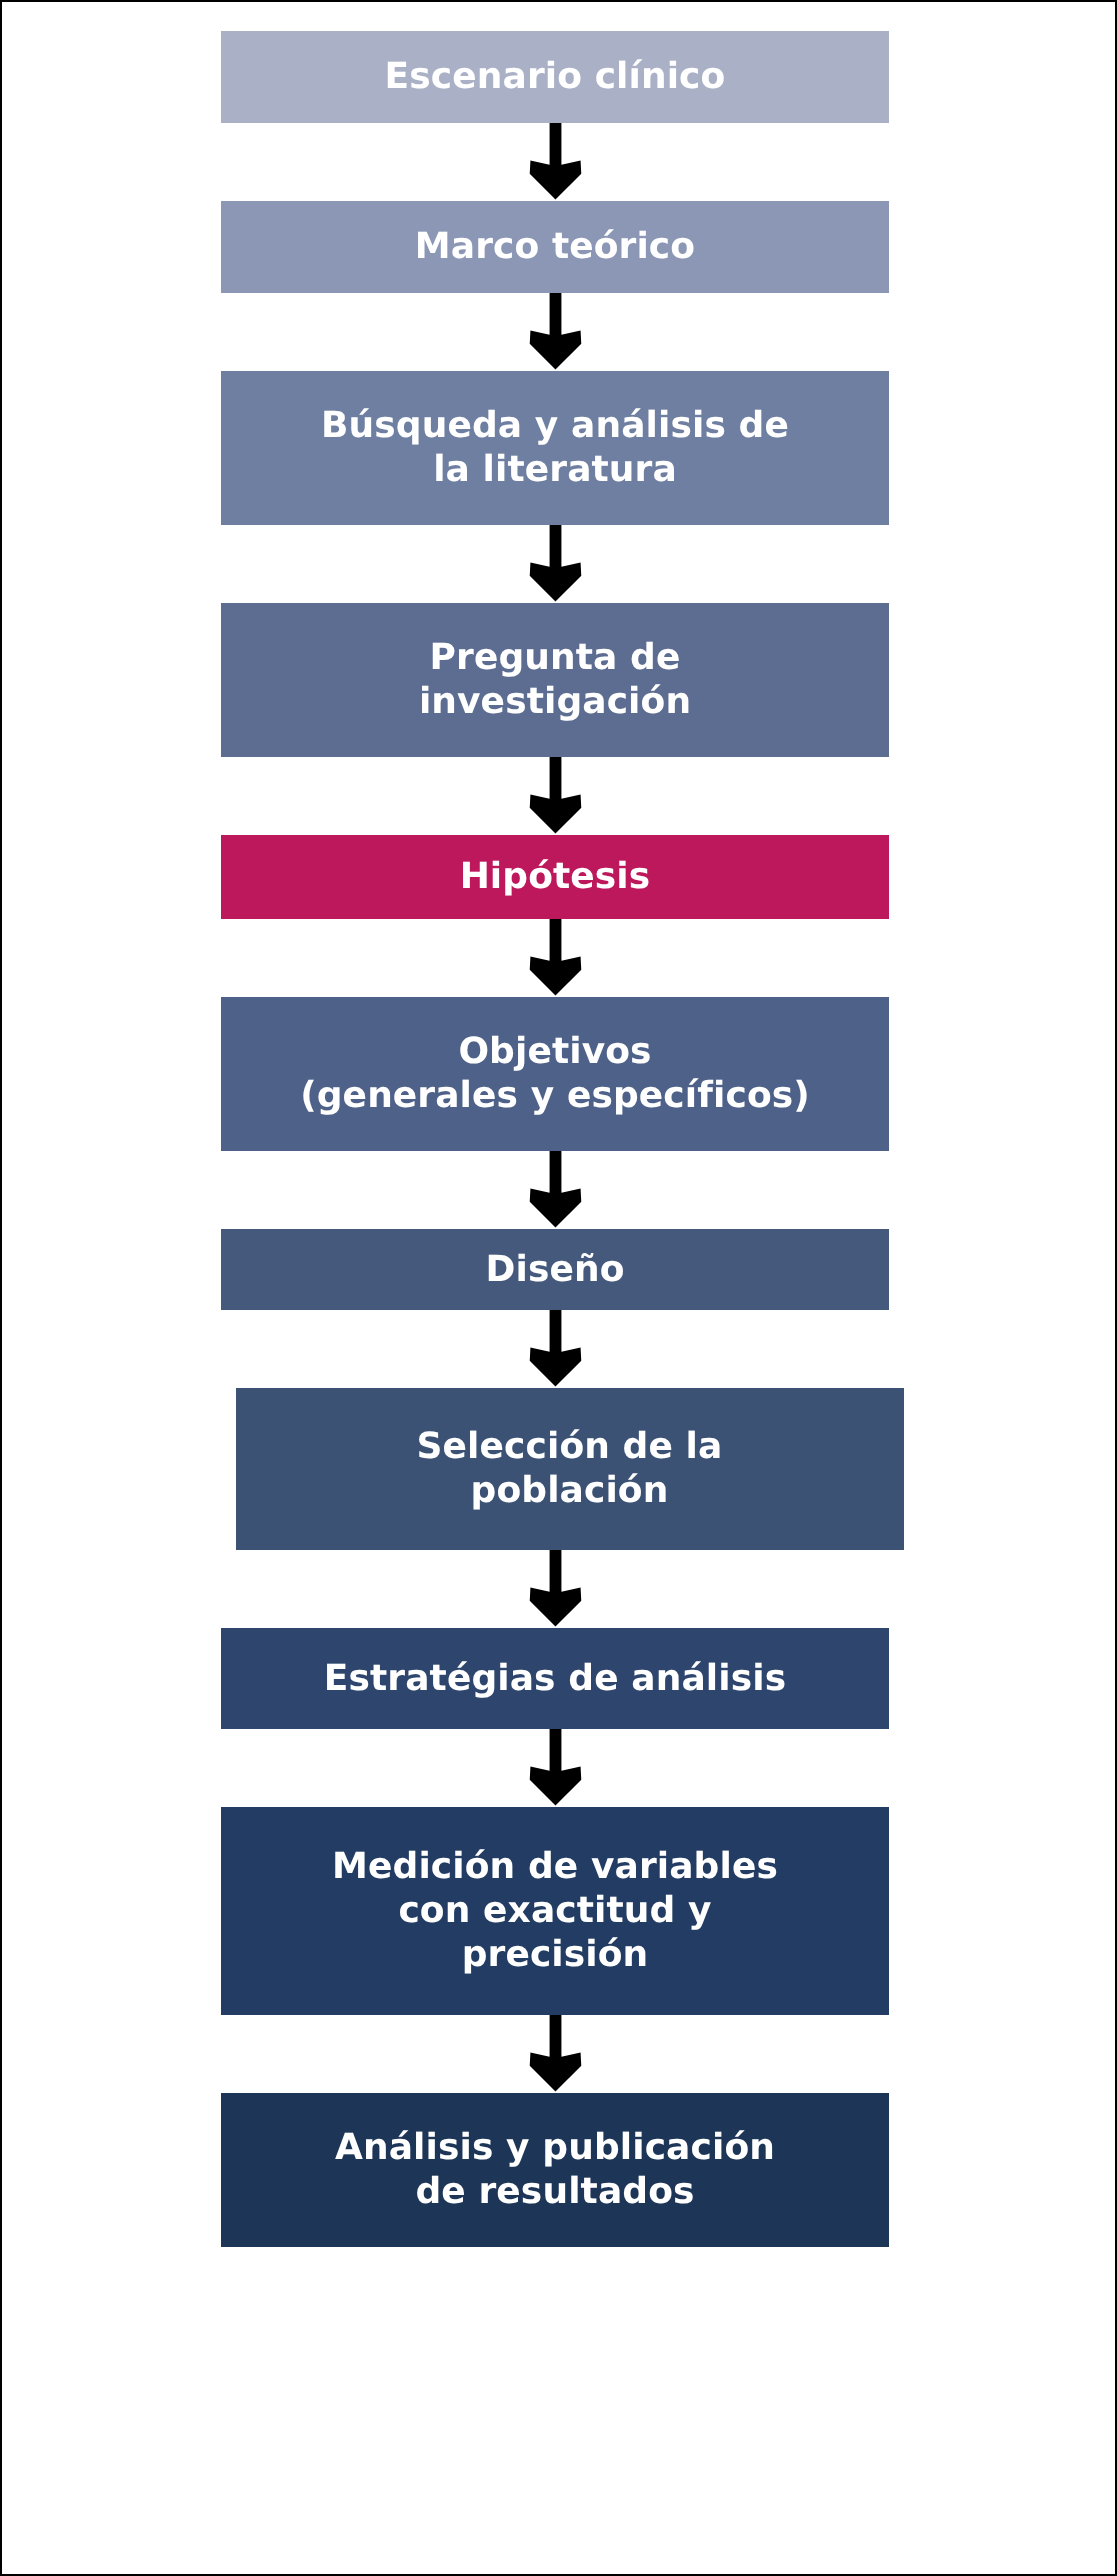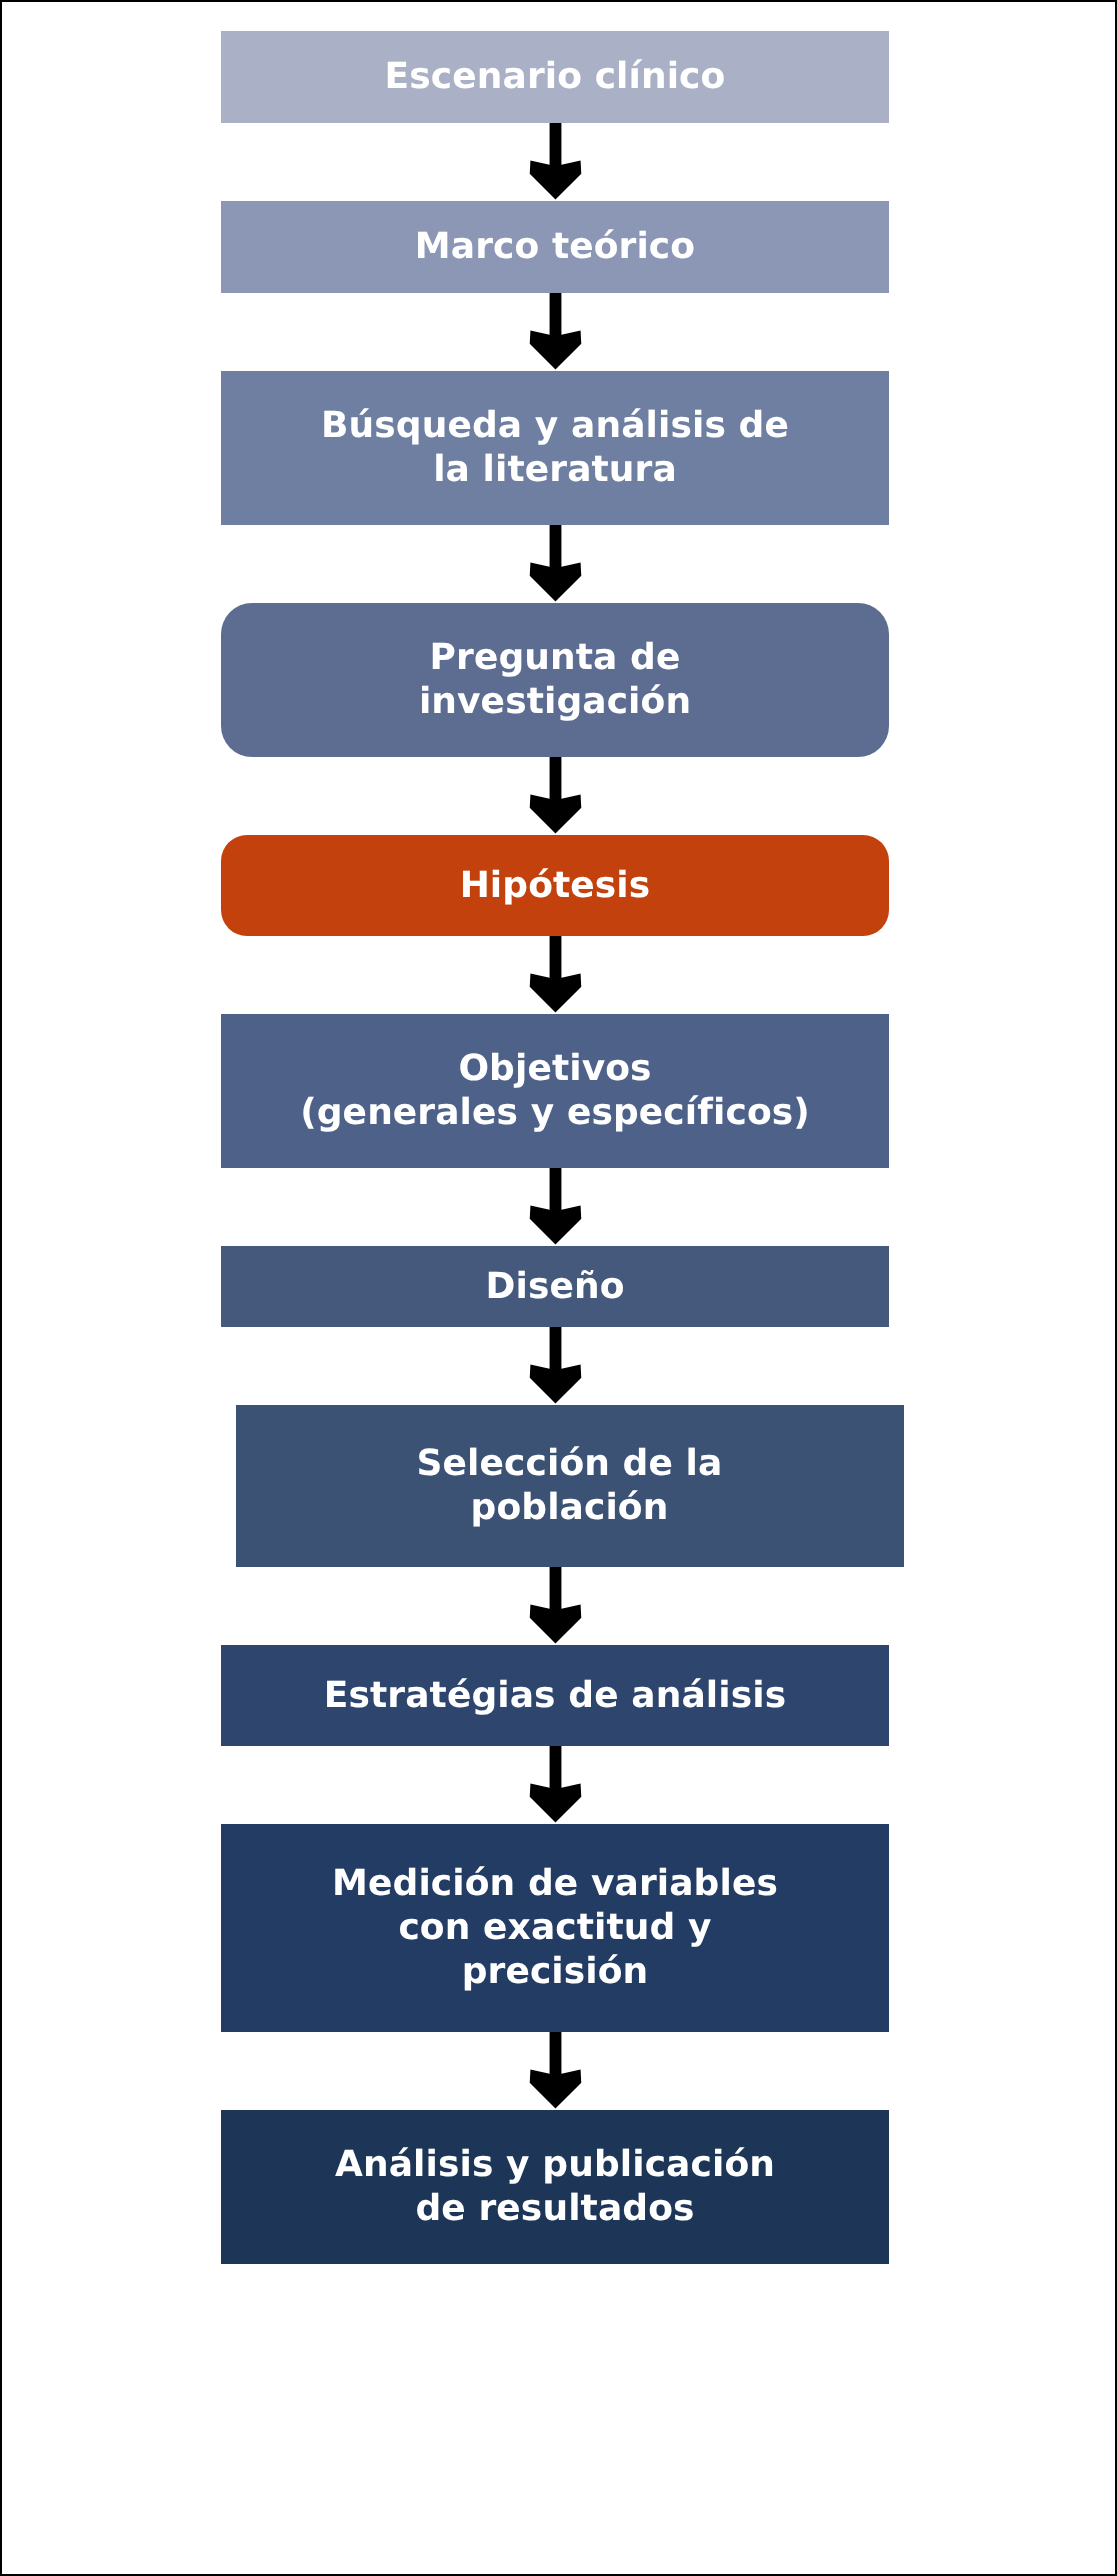--- a/index.html
+++ b/index.html
@@ -112,32 +112,32 @@
           <span class="box-text">Búsqueda y análisis de
 la literatura</span>
         </div>
       </div>
       <div class="flow-arrow" style="height: 78px;">
         <svg width="63" height="78" viewBox="0 0 90 112">
           <path d="M 36.5 0 L 53.5 0 L 53.5 60 L 81 54 L 82 73 L 45 110 L 8 73 L 9 54 L 36.5 60 Z" class="arrow-shape"></path>
         </svg>
       </div>
       <div class="flow-step">
-        <div class="flow-box" style="background: rgb(93, 109, 145); height: 154px; border-radius: 31px;">
+        <div class="flow-box" style="background: rgb(93, 109, 145); height: 154px;">
           <span class="box-text">Pregunta de
 investigación</span>
         </div>
       </div>
       <div class="flow-arrow" style="height: 78px;">
         <svg width="63" height="78" viewBox="0 0 90 112">
           <path d="M 36.5 0 L 53.5 0 L 53.5 60 L 81 54 L 82 73 L 45 110 L 8 73 L 9 54 L 36.5 60 Z" class="arrow-shape"></path>
         </svg>
       </div>
       <div class="flow-step">
-        <div class="flow-box" style="background: #c2410c; height: 101px; border-radius: 26px;">
+        <div class="flow-box" style="background: #be185d; height: 84px;">
           <span class="box-text">Hipótesis</span>
         </div>
       </div>
       <div class="flow-arrow" style="height: 78px;">
         <svg width="63" height="78" viewBox="0 0 90 112">
           <path d="M 36.5 0 L 53.5 0 L 53.5 60 L 81 54 L 82 73 L 45 110 L 8 73 L 9 54 L 36.5 60 Z" class="arrow-shape"></path>
         </svg>
       </div>
       <div class="flow-step">
         <div class="flow-box" style="background: rgb(78, 97, 137); height: 154px;">

